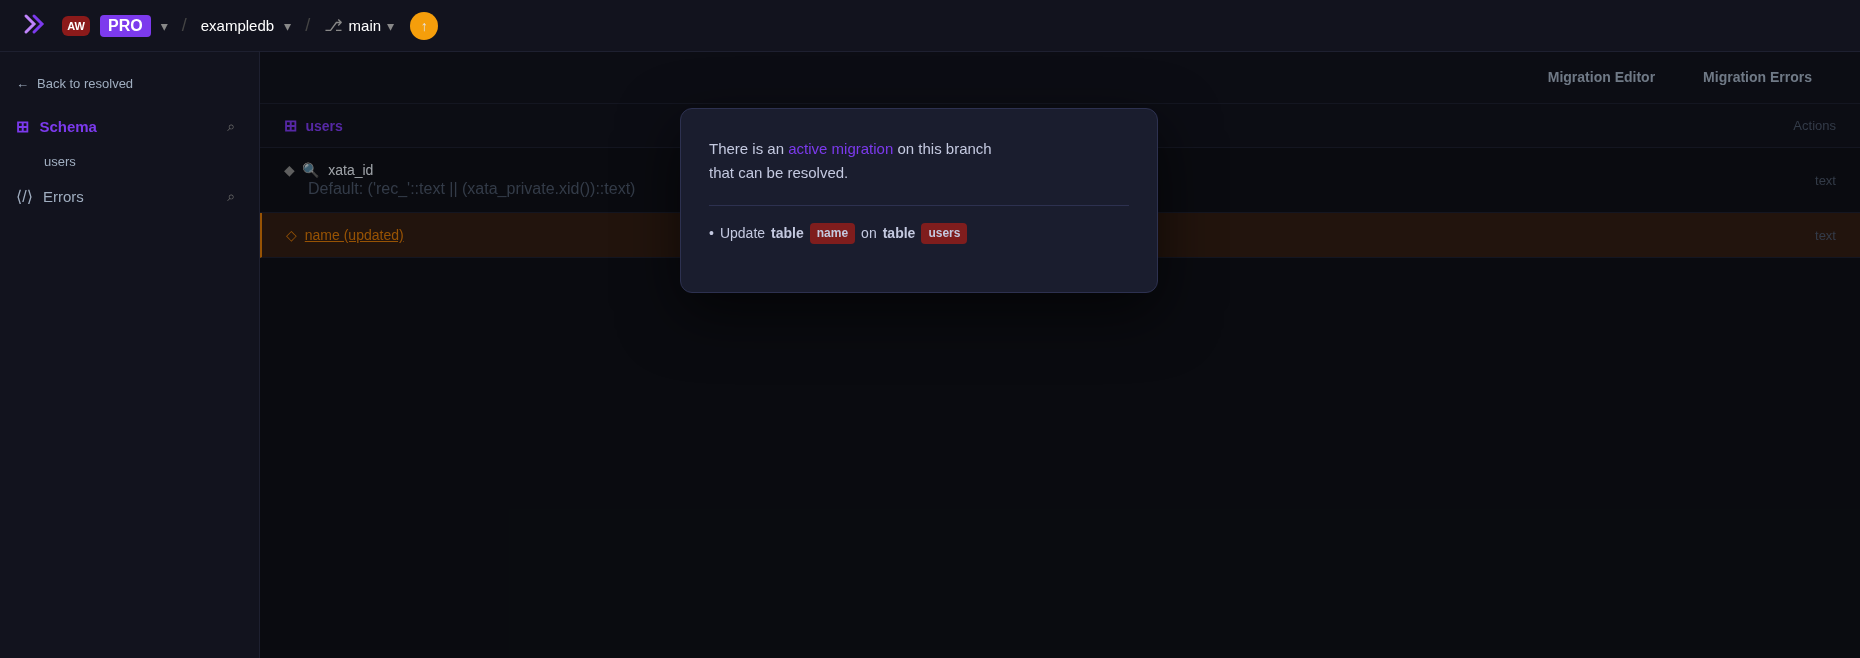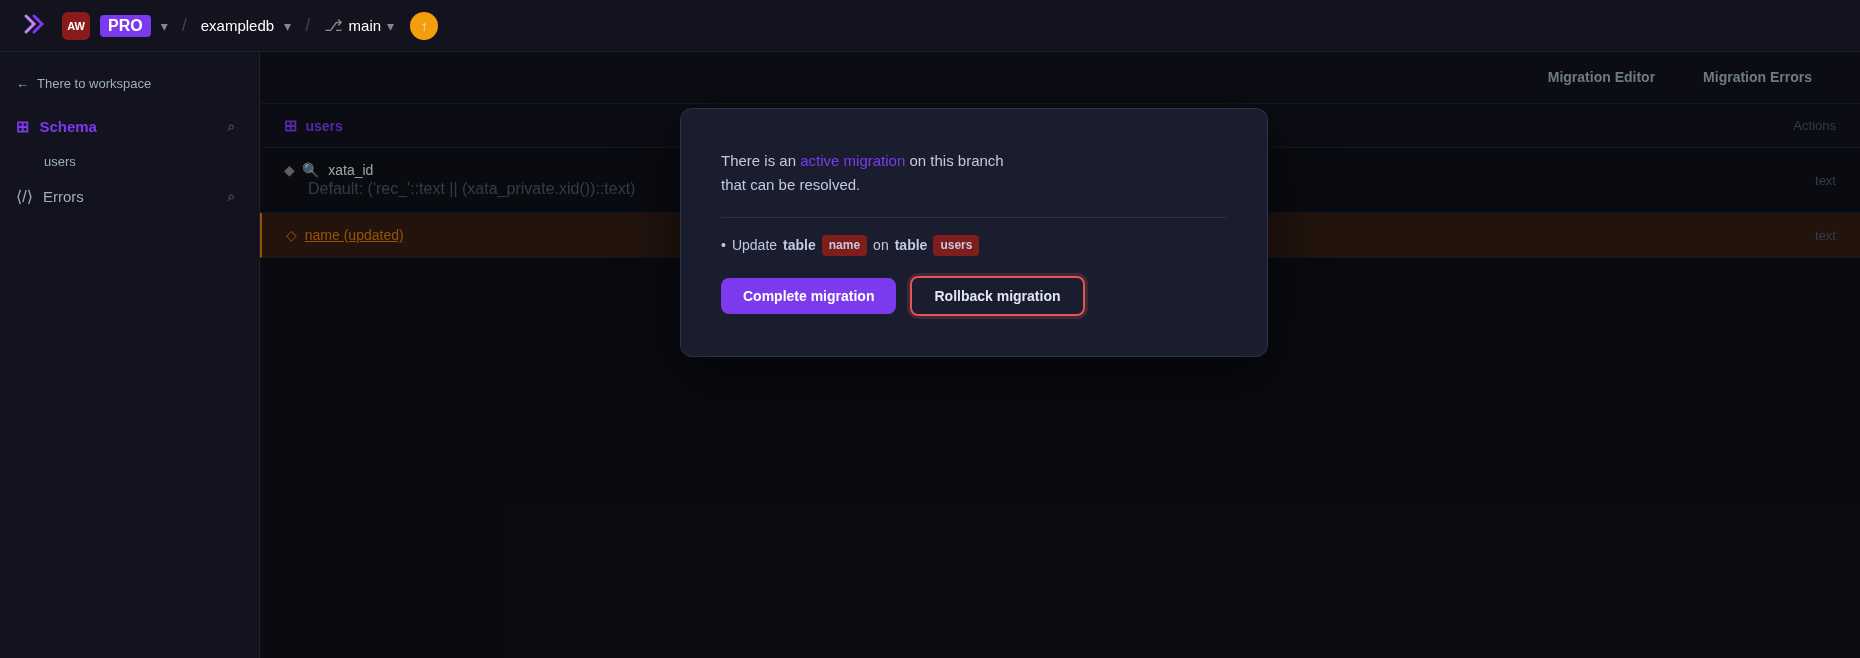--- a/index.html
+++ b/index.html
@@ -33,21 +33,21 @@
       justify-content: center;
     }
     .logo svg { width: 32px; height: 32px; }
     .nav-sep { color: #444; font-size: 18px; margin: 0 4px; }
     .avatar-badge {
       background: #8b1a1a;
       color: #fff;
       font-size: 11px;
       font-weight: 700;
       width: 28px;
-      height: 28px;
+      height: 20px;
       border-radius: 6px;
       display: flex;
       align-items: center;
       justify-content: center;
     }
     .pro-badge {
       background: #7c3aed;
       color: #fff;
       font-size: 16px;
       font-weight: 700;
@@ -282,25 +282,25 @@
       bottom: 0;
       z-index: 100;
       background: rgba(0,0,0,0.3);
     }
 
     
     .popup {
       position: absolute;
       top: 56px;
       left: 420px;
-      width: 588px;
+      width: 478px;
       background: #1a1d2e;
       border: 1px solid #2d3150;
       border-radius: 12px;
-      padding: 40px;
+      padding: 28px;
       box-shadow: 0 20px 60px rgba(0,0,0,0.6);
       z-index: 200;
     }
     .popup-text {
       font-size: 15px;
       color: #c4c9e0;
       line-height: 1.6;
       margin-bottom: 20px;
     }
     .popup-text .active-link {
@@ -382,21 +382,21 @@
   <div class="migration-indicator">
     <span>↑</span>
   </div>
 </nav>
 
 <div class="main-layout">
 
   <aside class="sidebar">
     <div class="back-link">
       <span>←</span>
-      <span>There to workspace</span>
+      <span>Back to resolved</span>
     </div>
 
     <div class="sidebar-section">
       <div class="sidebar-section-row">
         <div class="sidebar-section-header">
           <span class="icon">⊞</span>
           <span>Schema</span>
         </div>
         <span class="sidebar-search">⌕</span>
       </div>
@@ -461,22 +461,18 @@
         <hr class="popup-divider">
         <div class="popup-bullet">
           <span>•</span>
           <span>Update </span>
           <strong>table</strong>
           <span class="inline-badge">name</span>
           <span> on </span>
           <strong>table</strong>
           <span class="inline-badge">users</span>
         </div>
-        <div class="popup-actions">
-          <button class="btn-complete">Complete migration</button>
-          <button class="btn-rollback">Rollback migration</button>
-        </div>
       </div>
     </div>
 
   </div>
 
 </div>
 
 </body></html>

